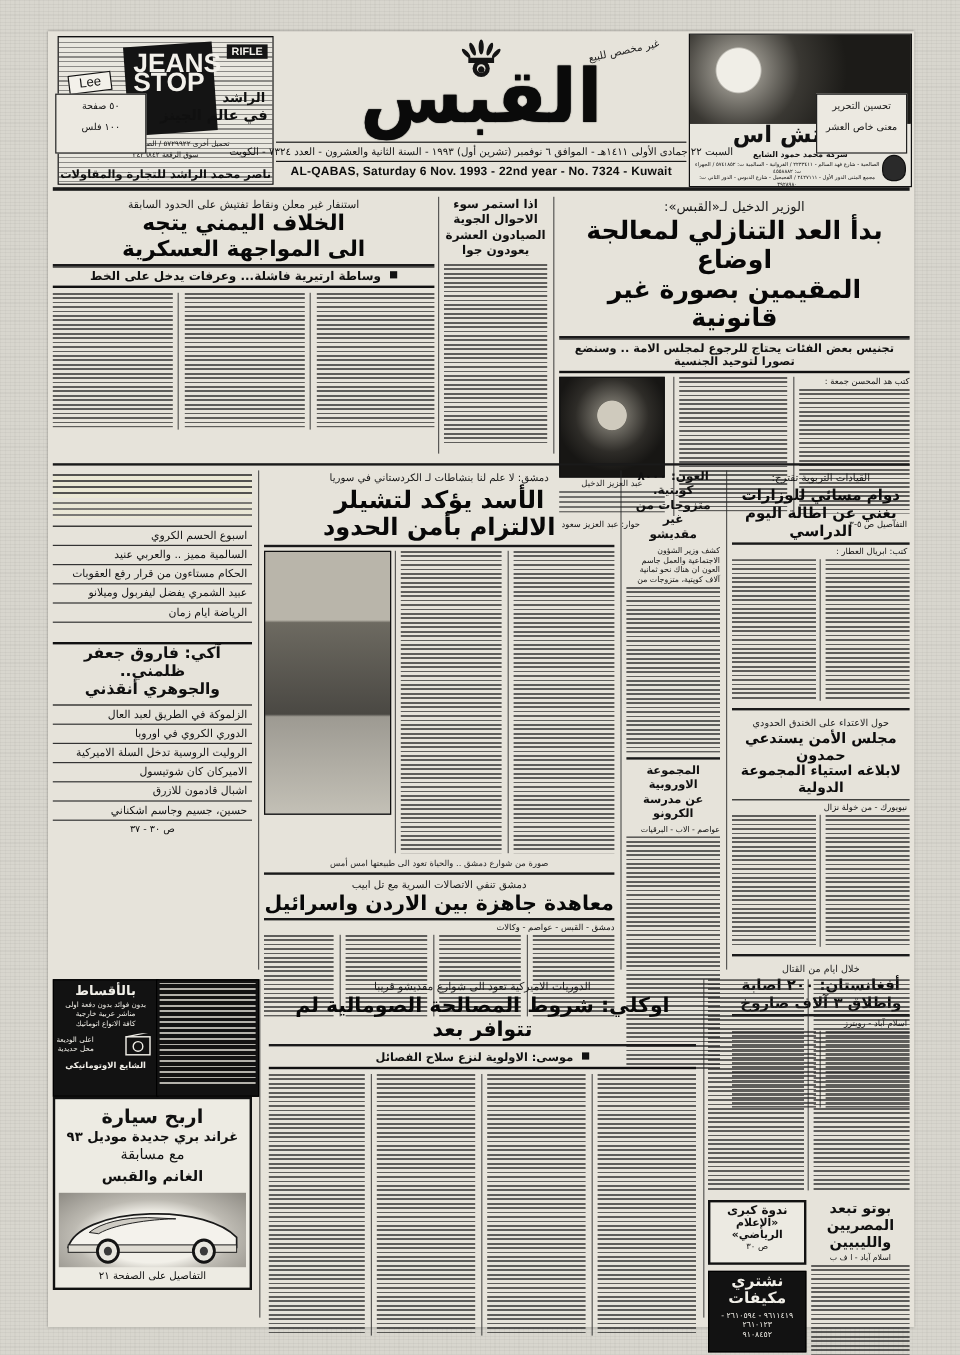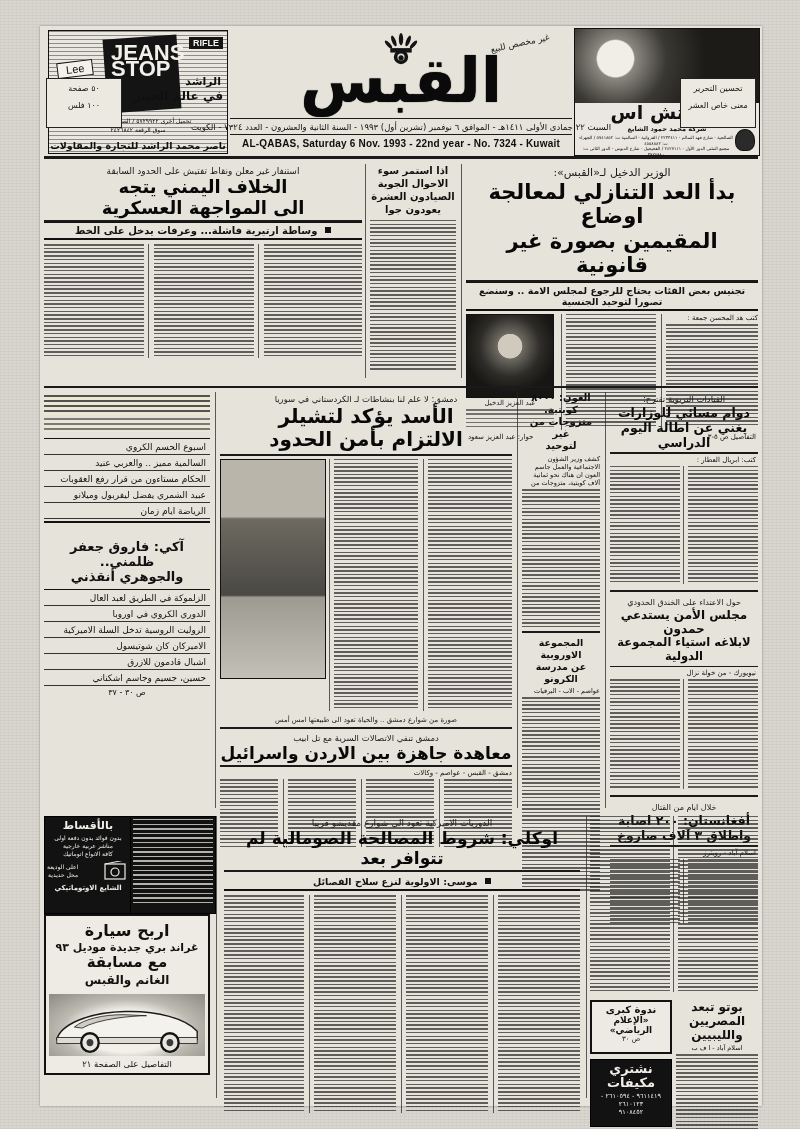--- a/index.html
+++ b/index.html
@@ -337,21 +337,21 @@
       </div>
     </div>
 
     <div class="col-sep" style="right:152px;top:0;height:416px;"></div>
 
     <div style="position:absolute;right:158px;top:0;width:78px;">
       <div>
         <div style="font-size:10px;font-weight:bold;text-align:center;line-height:12px;">
           <div>العون: ٨٠٠٠ كويتية.</div>
           <div>متزوجات من غير</div>
-          <div>لتوحيد</div>
+          <div>مقديشو</div>
         </div>
         <div style="font-size:6.5px;text-align:right;margin-top:3px;line-height:8px;">كشف وزير الشؤون الاجتماعية والعمل جاسم العون ان هناك نحو ثمانية آلاف كويتية، متزوجات من</div>
         <div class="body-lines dense" style="height:138px;margin-top:2px;"></div>
       </div>
       <div style="height:2px;margin:4px 0;" class="rule"></div>
       <div>
         <div style="font-size:9.5px;font-weight:bold;text-align:center;line-height:12px;">
           <div>المجموعة الاوروبية</div>
           <div>عن مدرسة الكرونو</div>
         </div>
@@ -419,21 +419,21 @@
       <div style="height:14px;margin-top:3px;background:repeating-linear-gradient(180deg,#333 0 2px,#ecead3 2px 5px);opacity:.6;"></div>
 
       <div style="margin-top:6px;border-top:1px solid #111;">
         <div class="idx-item">اسبوع الحسم الكروي</div>
         <div class="idx-item">السالمية مميز .. والعربي عنيد</div>
         <div class="idx-item">الحكام مستاءون من قرار رفع العقوبات</div>
         <div class="idx-item">عبيد الشمري يفضل ليفربول وميلانو</div>
         <div class="idx-item">الرياضة ايام زمان</div>
       </div>
 
-      <div style="margin-top:2px;border-top:2px solid #111;padding-top:16px;">
+      <div style="margin-top:16px;border-top:2px solid #111;padding-top:0;">
         <div style="font-size:13px;font-weight:bold;text-align:center;line-height:15px;">آكي: فاروق جعفر ظلمني..</div>
         <div style="font-size:13px;font-weight:bold;text-align:center;line-height:15px;">والجوهري أنقذني</div>
       </div>
 
       <div style="margin-top:5px;border-top:1px solid #111;">
         <div class="idx-item">الزلموكة في الطريق لعبد العال</div>
         <div class="idx-item">الدوري الكروي في اوروبا</div>
         <div class="idx-item">الروليت الروسية تدخل السلة الاميركية</div>
         <div class="idx-item">الاميركان كان شوتيسول</div>
         <div class="idx-item">اشبال قادمون للازرق</div>
@@ -468,21 +468,21 @@
           <div style="font-size:7px;text-align:center;font-weight:bold;margin-top:3px;">الشايع الاوتوماتيكي</div>
         </div>
         <div class="blackbox" style="position:absolute;left:86px;top:0;width:80px;height:92px;padding:2px;">
           <div style="height:86px;background:repeating-linear-gradient(180deg,#cfcdc5 0 1.4px,#121212 1.4px 4.6px);opacity:.85;"></div>
         </div>
       </div>
 
       <div style="margin-top:6px;border:2px solid #111;background:#edebe3;padding:4px 3px;">
         <div style="font-size:16px;font-weight:bold;text-align:center;line-height:21px;">اربح سيارة</div>
         <div style="font-size:11px;font-weight:bold;text-align:center;line-height:14px;">غراند بري جديدة موديل ٩٣</div>
-        <div style="font-size:15px;font-weight:bold;text-align:center;line-height:15px;">مع مسابقة</div>
+        <div style="font-size:12px;font-weight:normal;text-align:center;line-height:15px;">مع مسابقة</div>
         <div style="font-size:12px;font-weight:bold;text-align:center;line-height:21px;">الغانم والقبس</div>
         <div class="carbody" style="height:62px;margin-top:3px;position:relative;">
           <svg viewBox="0 0 160 60" width="100%" height="100%" preserveAspectRatio="none">
             <path d="M8 44 C12 30 38 18 78 17 C112 16 140 24 152 36 L152 44 Z" fill="#f4f2ec" stroke="#1a1a1a" stroke-width="1.4"></path>
             <path d="M26 32 C36 24 56 20 76 20 L100 21 C86 21 50 24 34 33 Z" fill="#cfccc4" stroke="#1a1a1a" stroke-width="0.8"></path>
             <rect x="8" y="42" width="144" height="6" fill="#dedbd2" stroke="#1a1a1a" stroke-width="0.8"></rect>
             <circle cx="42" cy="47" r="9" fill="#e8e6de" stroke="#141414" stroke-width="2.4"></circle>
             <circle cx="42" cy="47" r="3.5" fill="#3a3a3a"></circle>
             <circle cx="124" cy="47" r="9" fill="#e8e6de" stroke="#141414" stroke-width="2.4"></circle>
             <circle cx="124" cy="47" r="3.5" fill="#3a3a3a"></circle>

